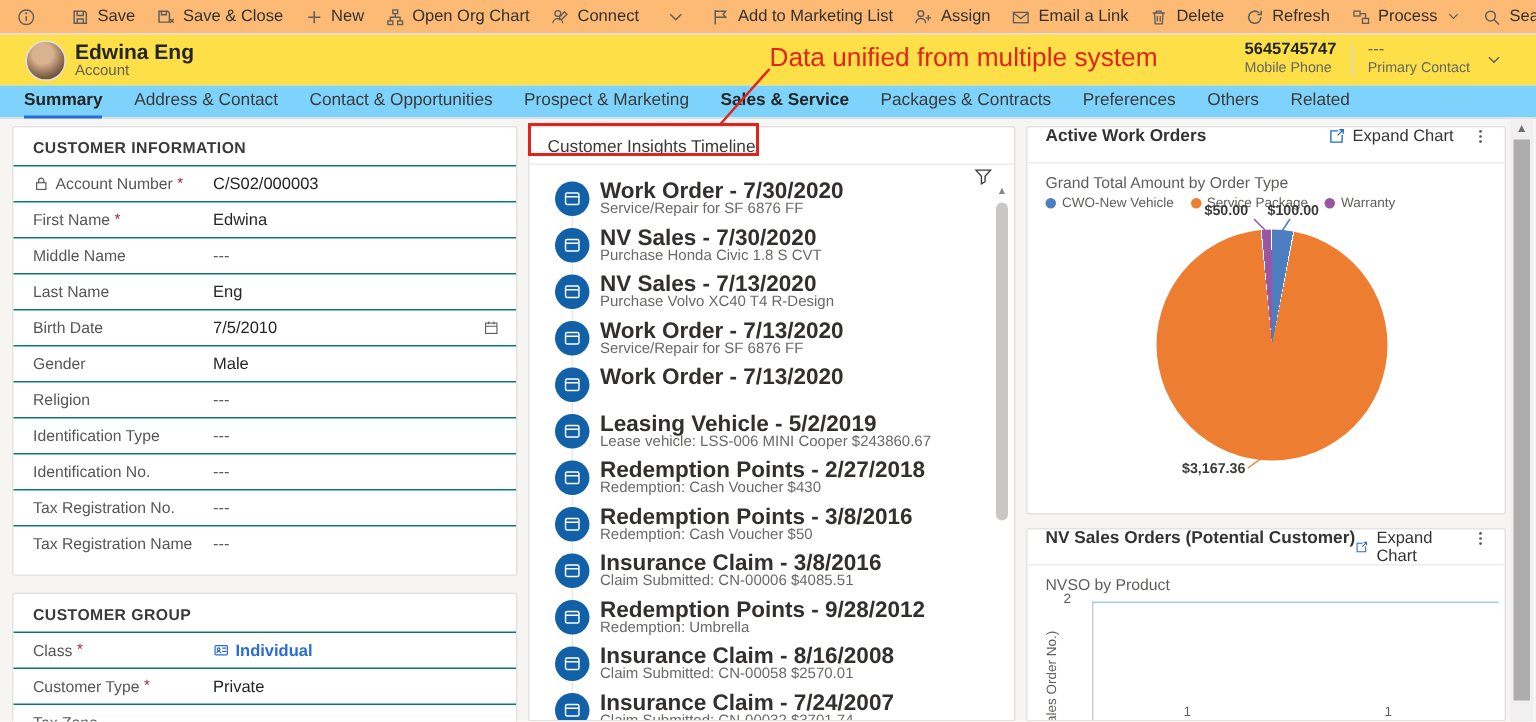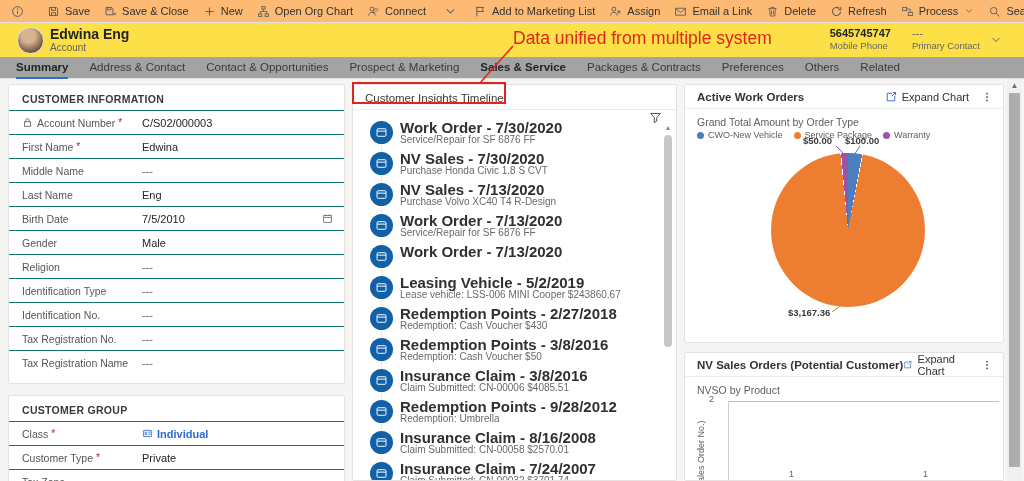--- a/index.html
+++ b/index.html
@@ -28,21 +28,21 @@
   .hr-col{text-align:left}
   .hr-val{font-size:11px;font-weight:700;color:#242424;line-height:13px}
   .hr-val.dim{font-weight:400;color:#605e5c}
   .hr-lbl{font-size:9.5px;color:#666;line-height:12px}
   .hr-div{width:1px;height:22px;background:#d8d6d4}
   .hr-chev{color:#5f5e5c}
   .hr-chev svg{width:12px;height:12px}
 
   
   .tabs{position:absolute;left:0;top:57px;width:1024px;height:22px;display:flex;align-items:center;
-        padding-left:16px;background:#a3a3a3;border-bottom:1px solid #e3e1df;z-index:4}
+        padding-left:16px;background:#7dd3fc;border-bottom:1px solid #e3e1df;z-index:4}
   .tab{position:relative;margin-right:21px;font-size:11.5px;color:#3b3a39;cursor:pointer;line-height:21px;white-space:nowrap}
   .tab.f-bold{font-weight:700;color:#242424}
   .tab.f-active::after{content:"";position:absolute;left:0;right:0;bottom:-1px;height:2.4px;background:#2b6cd4}
 
   
   .content-bg{position:absolute;left:0;top:79px;width:1024px;height:402px;background:#f6f5f4;z-index:0}
   .panel{position:absolute;background:#fff;border:1px solid #e5e3e1;border-radius:2px;z-index:1}
   .p-ci{left:8px;top:84px;width:337px;height:300px}
   .p-cg{left:8px;top:395px;width:337px;height:110px}
   .p-tl{left:352px;top:84px;width:325px;height:397px;overflow:hidden}
@@ -75,21 +75,21 @@
   .tl-item{display:flex;gap:7px;height:31px;padding-left:17px;position:relative;cursor:pointer}
   .tl-ic{width:23px;height:23px;border-radius:50%;background:#1160a8;display:flex;align-items:center;justify-content:center;flex:none;z-index:1}
   .tl-ic svg{width:11px;height:11px;color:#fff}
   .tl-title{font-size:15px;font-weight:700;color:#32302e;line-height:12px;padding-top:1px;white-space:nowrap}
   .tl-sub{font-size:10px;color:#6b6968;line-height:12px;white-space:nowrap}
   .tl-scroll{position:absolute;right:3px;top:38px;width:10px;height:350px}
   .tl-scroll .arr{font-size:7px;color:#888;text-align:center;line-height:10px}
   .tl-thumb{position:absolute;left:1px;top:12px;width:8px;height:212px;background:#c9c7c5;border-radius:4px}
 
   
-  .ch-head{display:flex;align-items:center;height:24px;padding:0 10px 0 12px;border-bottom:1px solid #ececec}
+  .ch-head{display:flex;align-items:flex-start;height:24px;padding:0 10px 0 12px;border-bottom:1px solid #ececec}
   .ch-title{font-size:11.5px;font-weight:600;color:#333;flex:1;white-space:nowrap}
   .expand{display:inline-flex;align-items:center;gap:5px;font-size:11px;color:#333;cursor:pointer}
   .expand svg{width:12px;height:12px;color:#2469be}
   .more-v{margin-left:12px;color:#555;cursor:pointer}
   .more-v svg{width:12px;height:12px}
   .sub-t{position:absolute;left:12px;top:31px;font-size:10.5px;color:#605e5c}
   .legend{position:absolute;left:12px;top:45px;display:flex;align-items:center}
   .lg{display:inline-flex;align-items:center;gap:4px;margin-right:11px}
   .dot{width:7px;height:7px;border-radius:50%}
   .lg .lbl{font-size:9px;color:#605e5c;white-space:nowrap}

